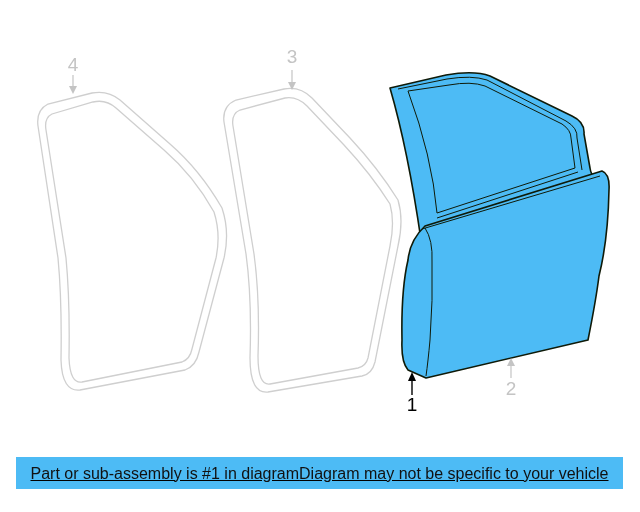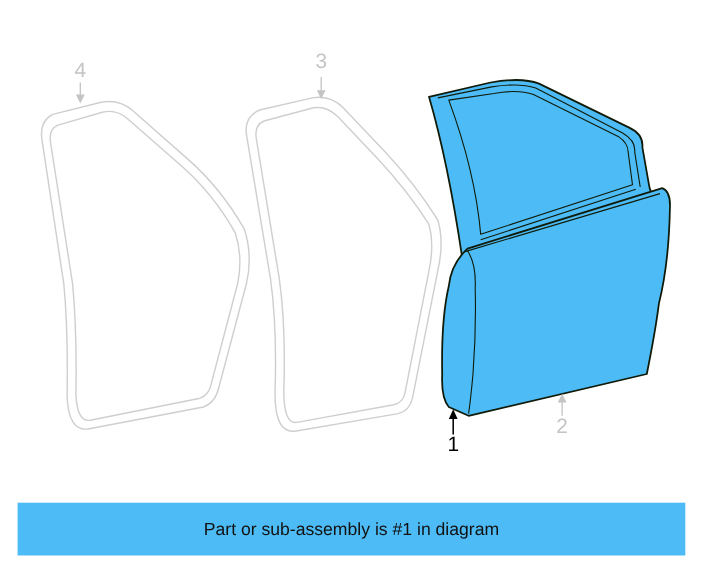--- a/index.html
+++ b/index.html
@@ -28,26 +28,27 @@
       line-height: 19px;
       transform: translateX(-50%);
     }
     .callout.muted { color: #c4c4c4; }
     .callout.active { color: #000000; }
     .banner {
       position: absolute;
       left: 16px;
       top: 457px;
       width: 607px;
-      height: 48px;
+      height: 32px;
       background: #4dbbf5;
       display: flex;
       flex-direction: row;
       align-items: center;
       justify-content: center;
+      text-decoration: underline;
     }
     .banner-line {
       font-family: "Liberation Sans", sans-serif;
       font-size: 16px;
       line-height: 19px;
       color: #111111;
       white-space: nowrap;
     }
   </style>
 </head>
@@ -91,13 +92,14 @@
   </svg>
 
   <span class="callout active" style="left:412px; top:395px;">1</span>
   <span class="callout muted" style="left:511px; top:379px;">2</span>
   <span class="callout muted" style="left:292px; top:47px;">3</span>
   <span class="callout muted" style="left:73px; top:55px;">4</span>
 </div>
 
 <div class="banner">
   <div class="banner-line">Part or sub-assembly is #1 in diagram</div>
+  <div class="banner-line">Diagram may not be specific to your vehicle</div>
 </div>
 
 </body></html>

